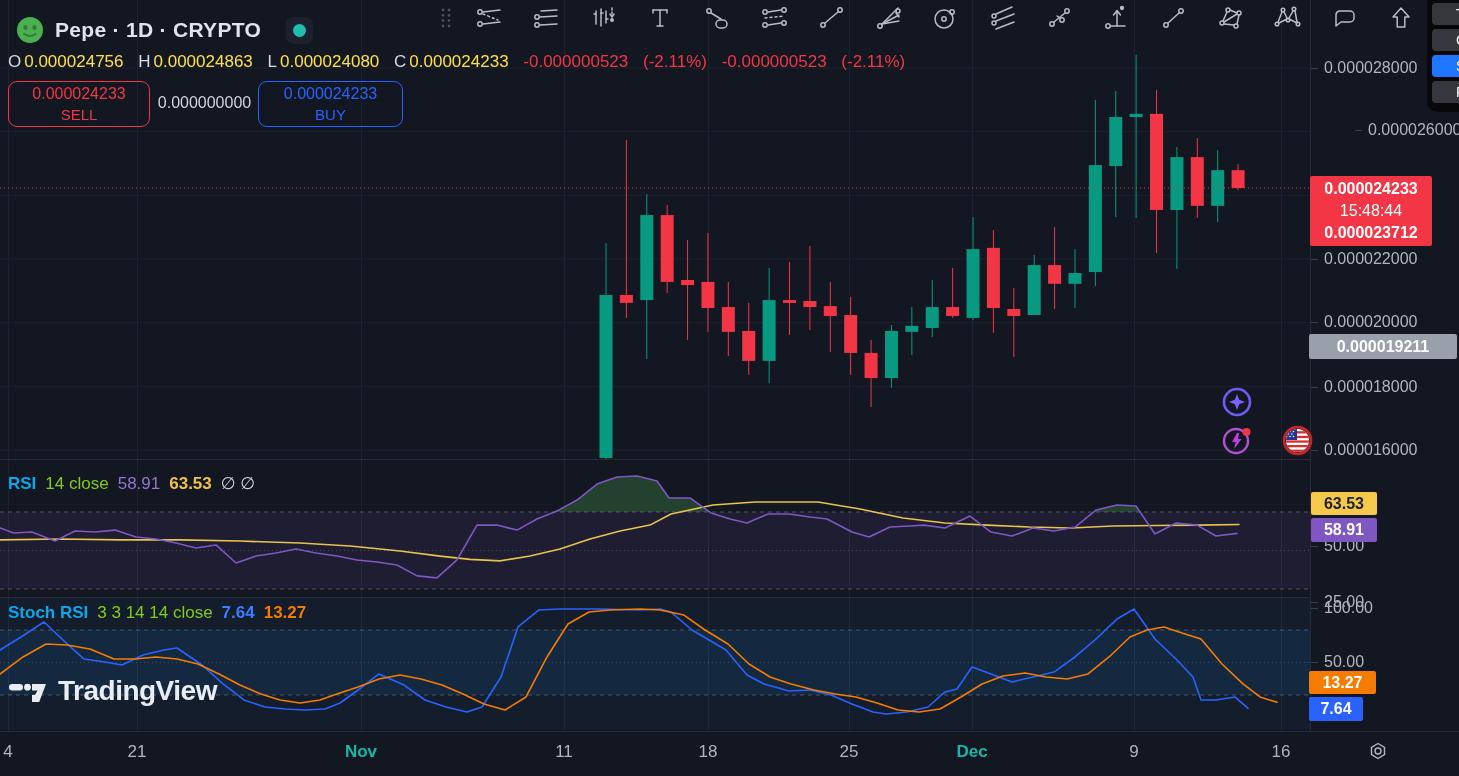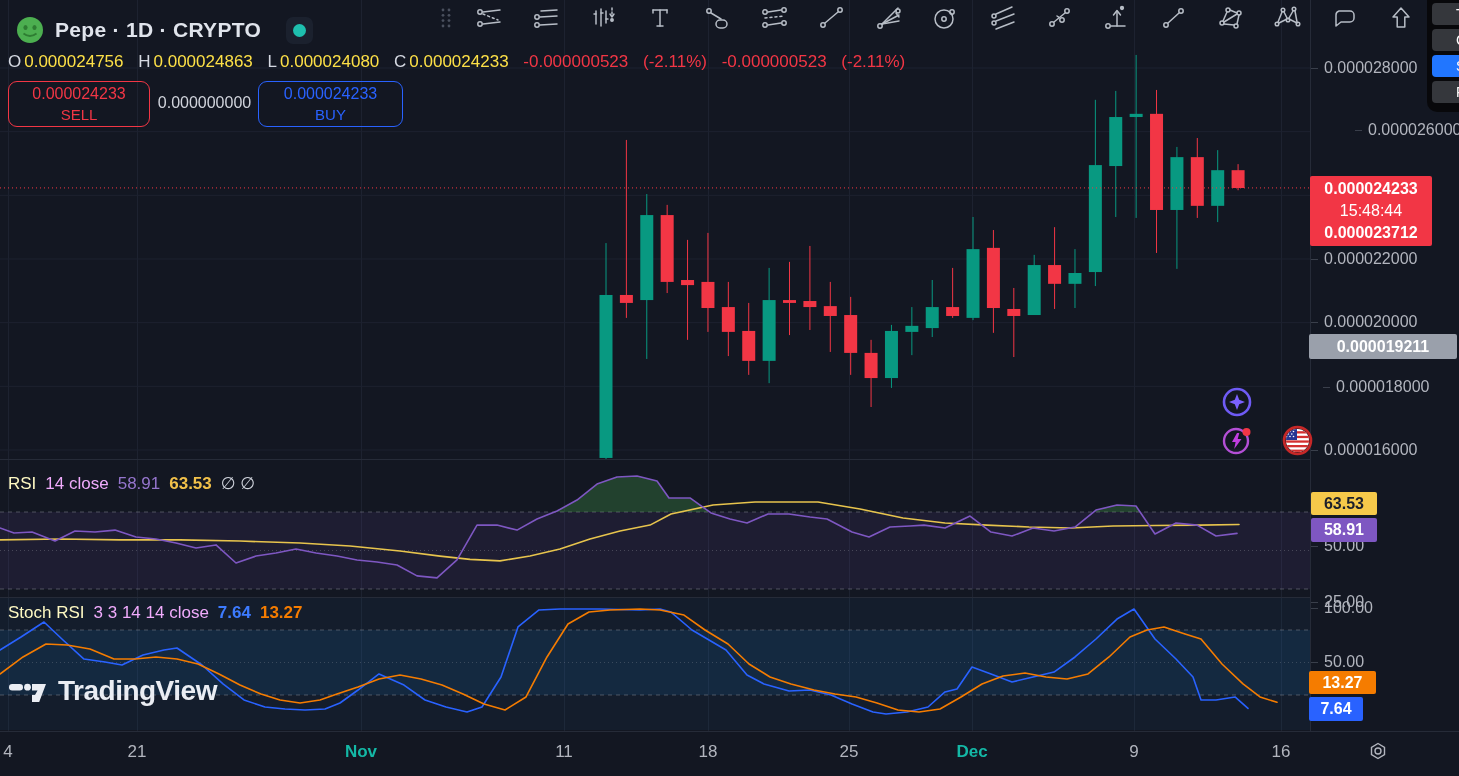--- a/index.html
+++ b/index.html
@@ -42,22 +42,22 @@
   .stoch-d-box{left:-2px;top:671px;width:67px;background:#f57c00;height:23px;line-height:23px}
   .stoch-k-box{left:-2px;top:697px;width:54px;background:#2962ff;height:24px;line-height:24px}
   
   .time-axis{position:absolute;left:0;top:731px;width:1459px;height:45px;background:#131722;border-top:1px solid #262b38;z-index:7;cursor:ew-resize}
   .time-tick{position:absolute;top:10px;transform:translateX(-50%);font-size:17px;color:#b2b5be}
   .time-tick.major{color:#14b8a6;font-weight:700}
   .gear{position:absolute;left:1366px;top:8px;width:24px;height:24px;cursor:pointer}
   .gear svg{stroke:#b2b5be;fill:none;stroke-width:1.4}
   
   .ind-header{position:absolute;left:8px;display:flex;gap:9px;font-size:17px;align-items:baseline;white-space:nowrap;z-index:8}
-  .ind-title{font-weight:400;color:#fef9c3}
-  .ind-params{color:#f0abfc}
+  .ind-title{font-weight:700;color:#0ea5e9}
+  .ind-params{color:#84cc16}
   .v-purple{color:#9575cd}
   .v-yellow{color:#f2c14a;font-weight:700}
   .v-blue{color:#3d7bff;font-weight:700}
   .v-orange{color:#f57c00;font-weight:700}
   .v-null{color:#cfd3dc}
   
   .watermark{position:absolute;left:8px;top:675px;display:flex;align-items:center;gap:8px;z-index:5}
   .watermark-text{font-size:28px;font-weight:700;color:#eaedf3;letter-spacing:-.5px}
   
   .kbd{position:absolute;left:1427px;top:0;width:32px;height:112px;background:rgba(8,8,10,.93);
@@ -355,21 +355,21 @@
     </div>
     <div class="axis-box gray-box">0.000019211</div>
     <div class="axis-box rsi-ma-box">63.53</div>
     <div class="axis-box rsi-box">58.91</div>
     <div class="axis-box stoch-d-box">13.27</div>
     <div class="axis-box stoch-k-box">7.64</div>
   <div class="tick" style="top: 58px;">0.000028000</div>
       <div class="tick" style="top: 120px; margin-left: 44px;">0.000026000</div>
       <div class="tick" style="top: 249px;">0.000022000</div>
       <div class="tick" style="top: 312px;">0.000020000</div>
-      <div class="tick" style="top: 377px; margin-left: 12px;">0.000018000</div>
+      <div class="tick" style="top: 377px;">0.000018000</div>
       <div class="tick" style="top: 440px;">0.000016000</div>
       <div class="tick" style="top: 536px;">50.00</div>
       <div class="tick" style="top: 592px;">25.00</div>
       <div class="tick" style="top: 598px;">100.00</div>
       <div class="tick" style="top: 652px;">50.00</div>
     </div>
 
   <div class="time-axis">
     <span class="gear">
       <svg viewBox="0 0 24 24">

